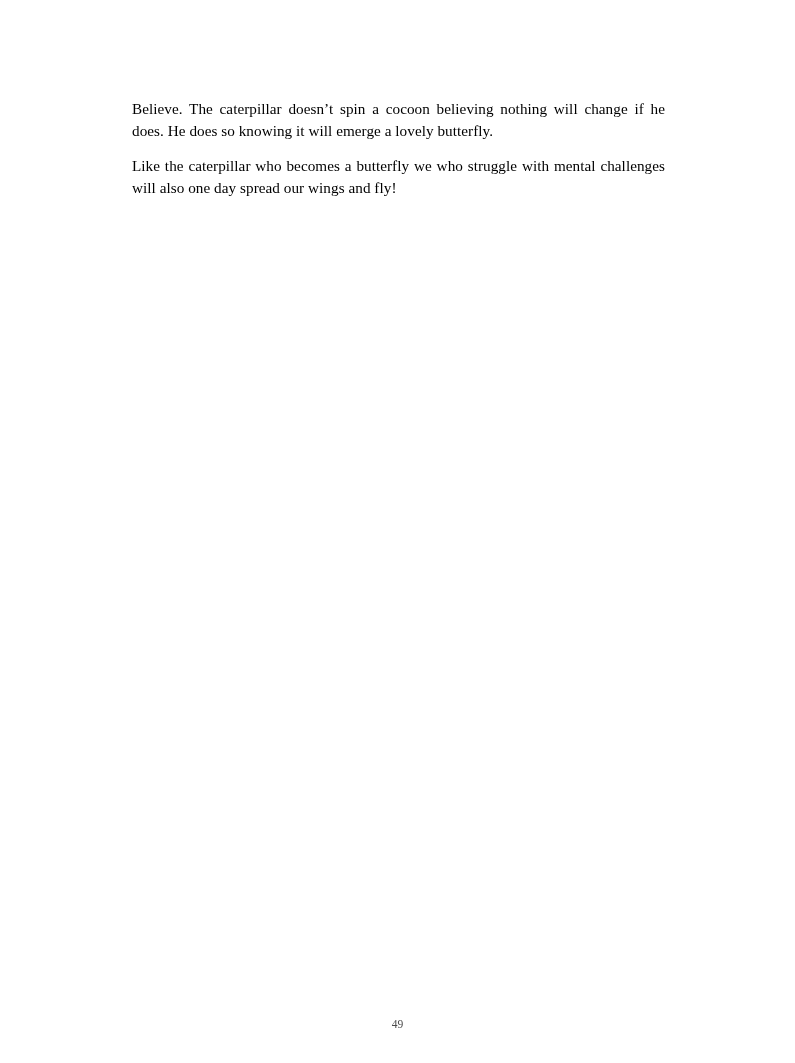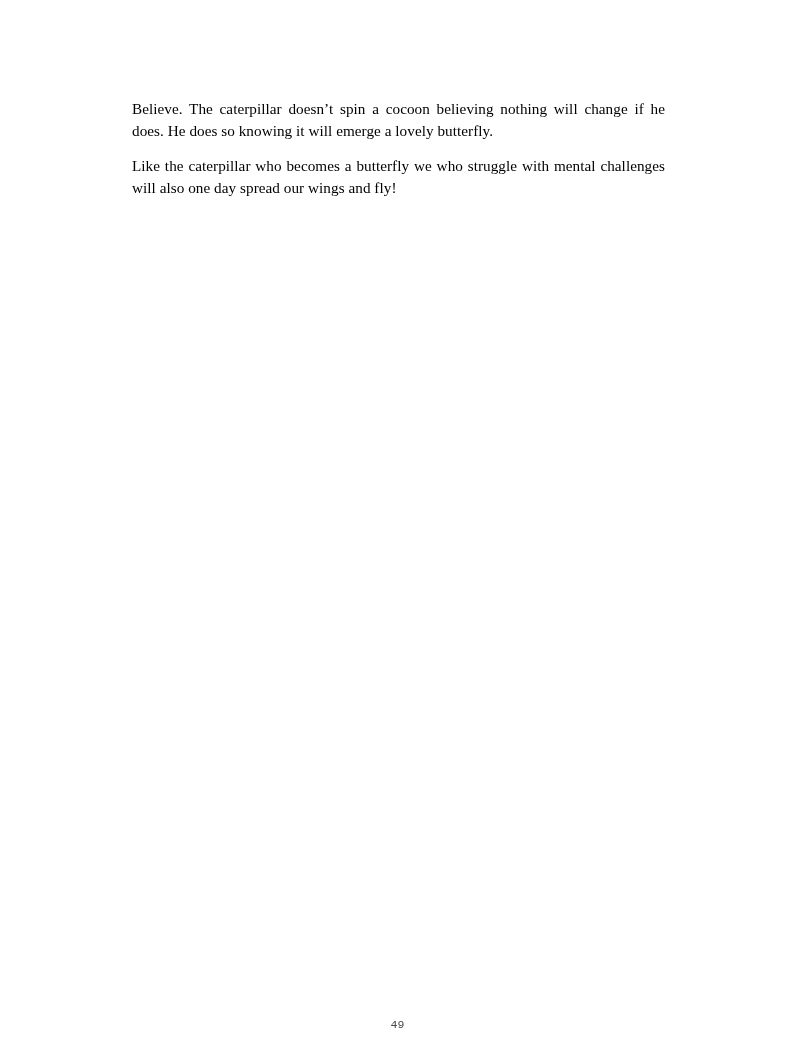--- a/index.html
+++ b/index.html
@@ -42,21 +42,21 @@
     margin-bottom: 4px;
   }
   .page-number {
     position: absolute;
     left: 0;
     right: 0;
     top: 1018px;
     text-align: center;
     font-size: 11.5px;
     color: #4a4a4a;
-    font-family: Liberation Mono, monospace;
+    font-family: Liberation Serif, serif;
   }
 </style>
 </head>
 <body>
 
 <div class="page">
 
   <div class="content">
     <p class="para">Believe. The caterpillar doesn’t spin a cocoon believing nothing will change if he does. He does so knowing it will emerge a lovely butterfly.</p>
     <p class="para">Like the caterpillar who becomes a butterfly we who struggle with mental challenges will also one day spread our wings and fly!</p>

